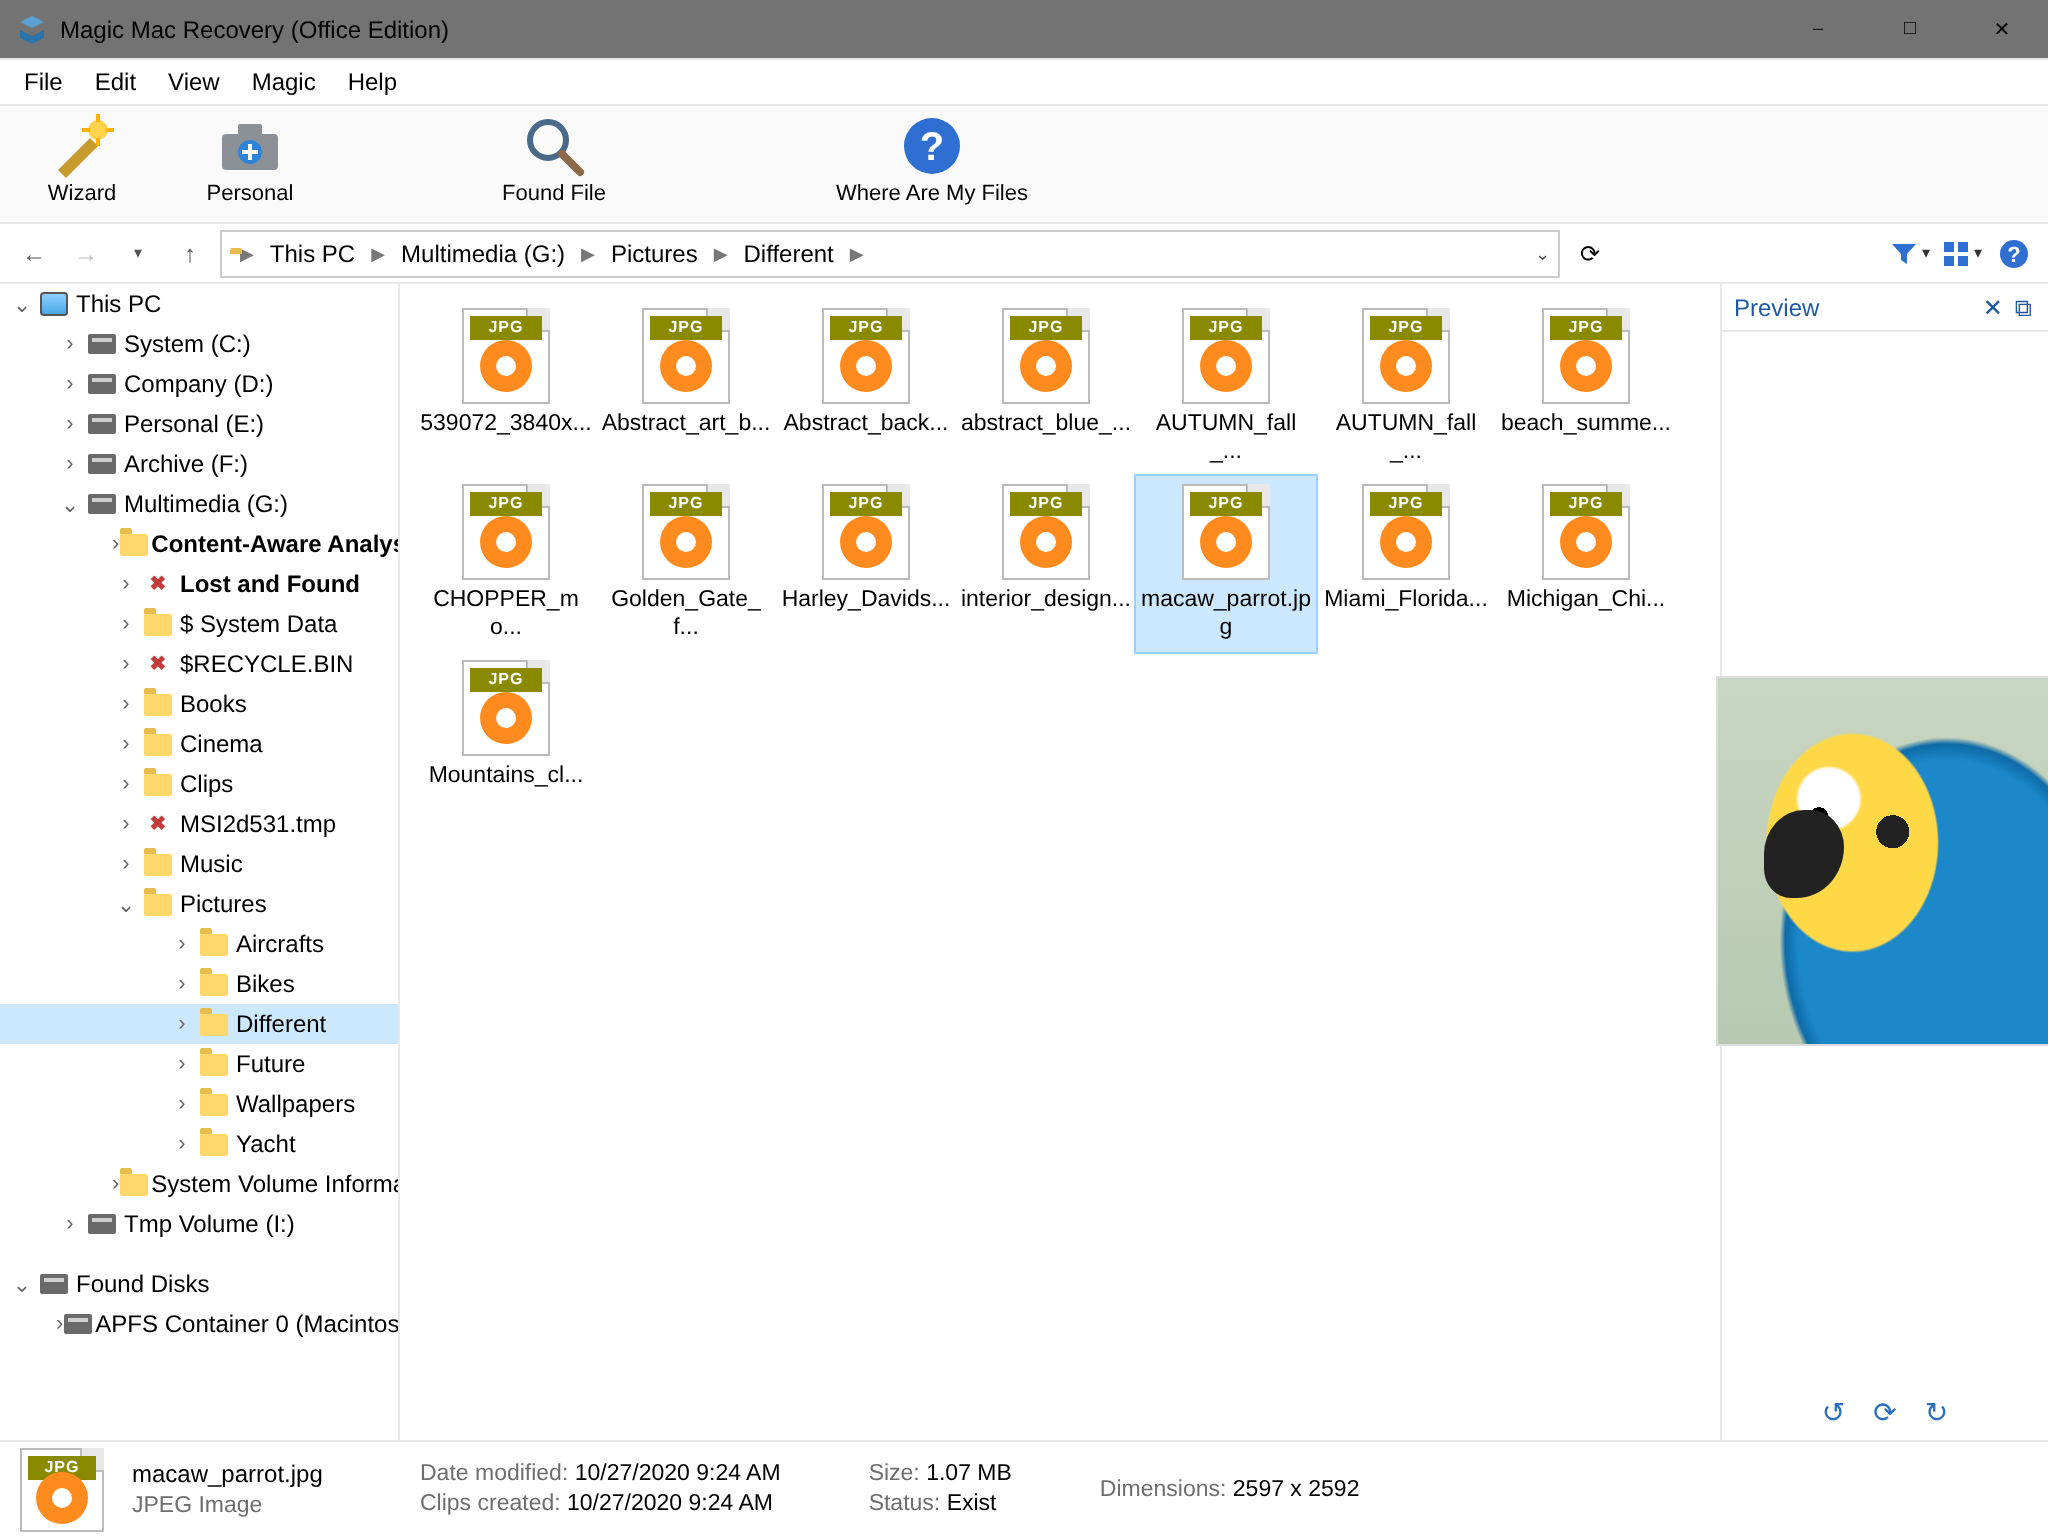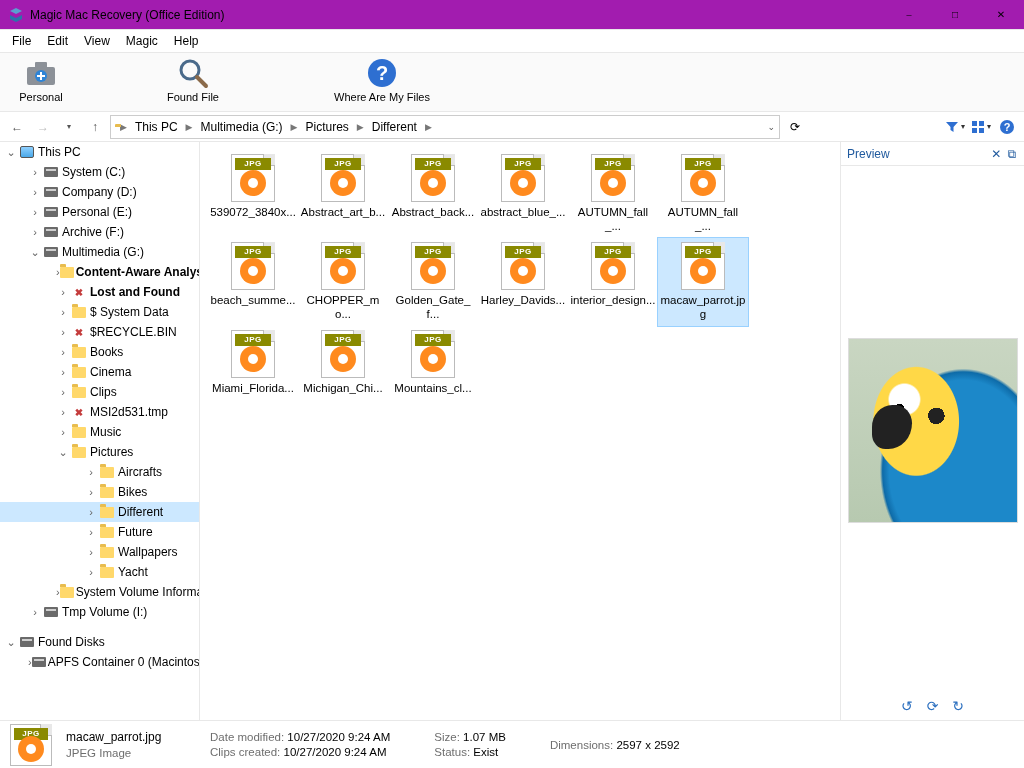--- a/index.html
+++ b/index.html
@@ -1,19 +1,19 @@
 <!DOCTYPE html>
 <html><head>
 <meta charset="utf-8">
 <style>
 * { box-sizing: border-box; margin: 0; padding: 0; }
 body { font-family: "Segoe UI", Tahoma, sans-serif; font-size: 12px; color: #000; background: #fff; width: 1024px; height: 768px; overflow: hidden; display: flex; flex-direction: column; }
 
 
-.titlebar { height: 30px; display: flex; align-items: center; padding-left: 8px; background: #a21caf; border-bottom: 1px solid #e8e8e8; }
+.titlebar { height: 30px; display: flex; align-items: center; padding-left: 8px; background: #737373; border-bottom: 1px solid #e8e8e8; }
 .titlebar .app-icon { width: 16px; height: 16px; margin-right: 6px; }
 .titlebar .title { flex: 1; font-size: 12px; }
 .titlebar .win-btn { width: 46px; height: 30px; display: flex; align-items: center; justify-content: center; font-family: "Segoe MDL2 Assets","Segoe UI Symbol"; font-size: 10px; }
 
 
 .menubar { height: 22px; display: flex; align-items: center; padding: 0 4px; }
 .menubar span { padding: 2px 8px; }
 
 
 .toolbar { height: 60px; display: flex; align-items: flex-start; padding: 2px 8px 0; border-top: 1px solid #e8e8e8; border-bottom: 1px solid #e8e8e8; background: #fafafa; gap: 18px; }
@@ -68,21 +68,21 @@
 .thumb-folder::before{content:"";position:absolute;top:-7px;left:1px;width:18px;height:7px;background:#eec559;border-radius:2px 2px 0 0;}
 
 .thumb-jpg { width:44px;height:48px;position:relative;}
 .thumb-jpg .sheet{position:absolute;inset:0;background:#fff;border:1px solid #bbb;}
 .thumb-jpg .fold{position:absolute;top:0;right:0;width:12px;height:12px;background:#e8e8e8;border-left:1px solid #bbb;border-bottom:1px solid #bbb;}
 .thumb-jpg .tag{position:absolute;top:4px;left:4px;right:4px;height:12px;background:#8a8a00;color:#fff;font-size:8px;font-weight:600;line-height:12px;text-align:center;letter-spacing:0.5px;}
 .thumb-jpg .eye{position:absolute;left:50%;top:60%;width:26px;height:26px;transform:translate(-50%,-50%);border-radius:50%;background:#ff8a1e;display:flex;align-items:center;justify-content:center;}
 .thumb-jpg .eye::after{content:"";width:10px;height:10px;border-radius:50%;background:#fff;}
 
 
-.previewcol { width:184px; border-left:1px solid #e8e8e8; display:flex; flex-direction:column;}
+.previewcol { width:164px; border-left:1px solid #e8e8e8; display:flex; flex-direction:column;}
 .prev-head { height:24px; display:flex; align-items:center; padding:0 6px; border-bottom:1px solid #e8e8e8; color:#205a9e; font-size:12px;}
 .prev-head .sp { flex:1;}
 .prev-body { flex:1; display:flex; flex-direction:column; align-items:center; padding-top:172px;}
 .prev-img { width:170px; height:185px; background:#fff; border:1px solid #ddd; display:flex; align-items:center; justify-content:center;}
 .prev-ctrls { height:28px; display:flex; align-items:center; justify-content:center; gap:14px; color:#2b6fbf; font-size:14px;}
 
 
 .detailsbar { height:48px; border-top:1px solid #e8e8e8; display:flex; align-items:center; padding:4px 10px; gap:14px; font-size:11.5px;}
 .detailsbar .sel-thumb{width:42px;height:42px;}
 .detailsbar .meta-col { display:flex; flex-direction:column; gap:3px;}
@@ -119,20 +119,30 @@
 
 <div class="menubar">
   <span>File</span>
   <span>Edit</span>
   <span>View</span>
   <span>Magic</span>
   <span>Help</span>
 </div>
 
 <div class="toolbar">
+  <div class="tool-item">
+    <span class="icon">
+        <svg viewBox="0 0 32 32">
+          <path d="M4 28l16-16 4 4-16 16z" fill="#c79a2e"></path>
+          <circle cx="24" cy="8" r="5" fill="#ffd24a"></circle>
+          <path d="M24 0v4M24 12v4M16 8h4M28 8h4" stroke="#ffb300" stroke-width="2"></path>
+        </svg>
+      </span>
+    <span>Wizard</span>
+  </div>
   <div class="tool-item">
     <span class="icon">
         <svg viewBox="0 0 32 32">
           <rect x="2" y="10" width="28" height="18" rx="2" fill="#8c9198"></rect>
           <rect x="10" y="5" width="12" height="6" rx="1" fill="#8c9198"></rect>
           <circle cx="16" cy="19" r="6" fill="#2e84d6"></circle>
           <path d="M16 15v8M12 19h8" stroke="#fff" stroke-width="2"></path>
         </svg>
       </span>
     <span>Personal</span>

